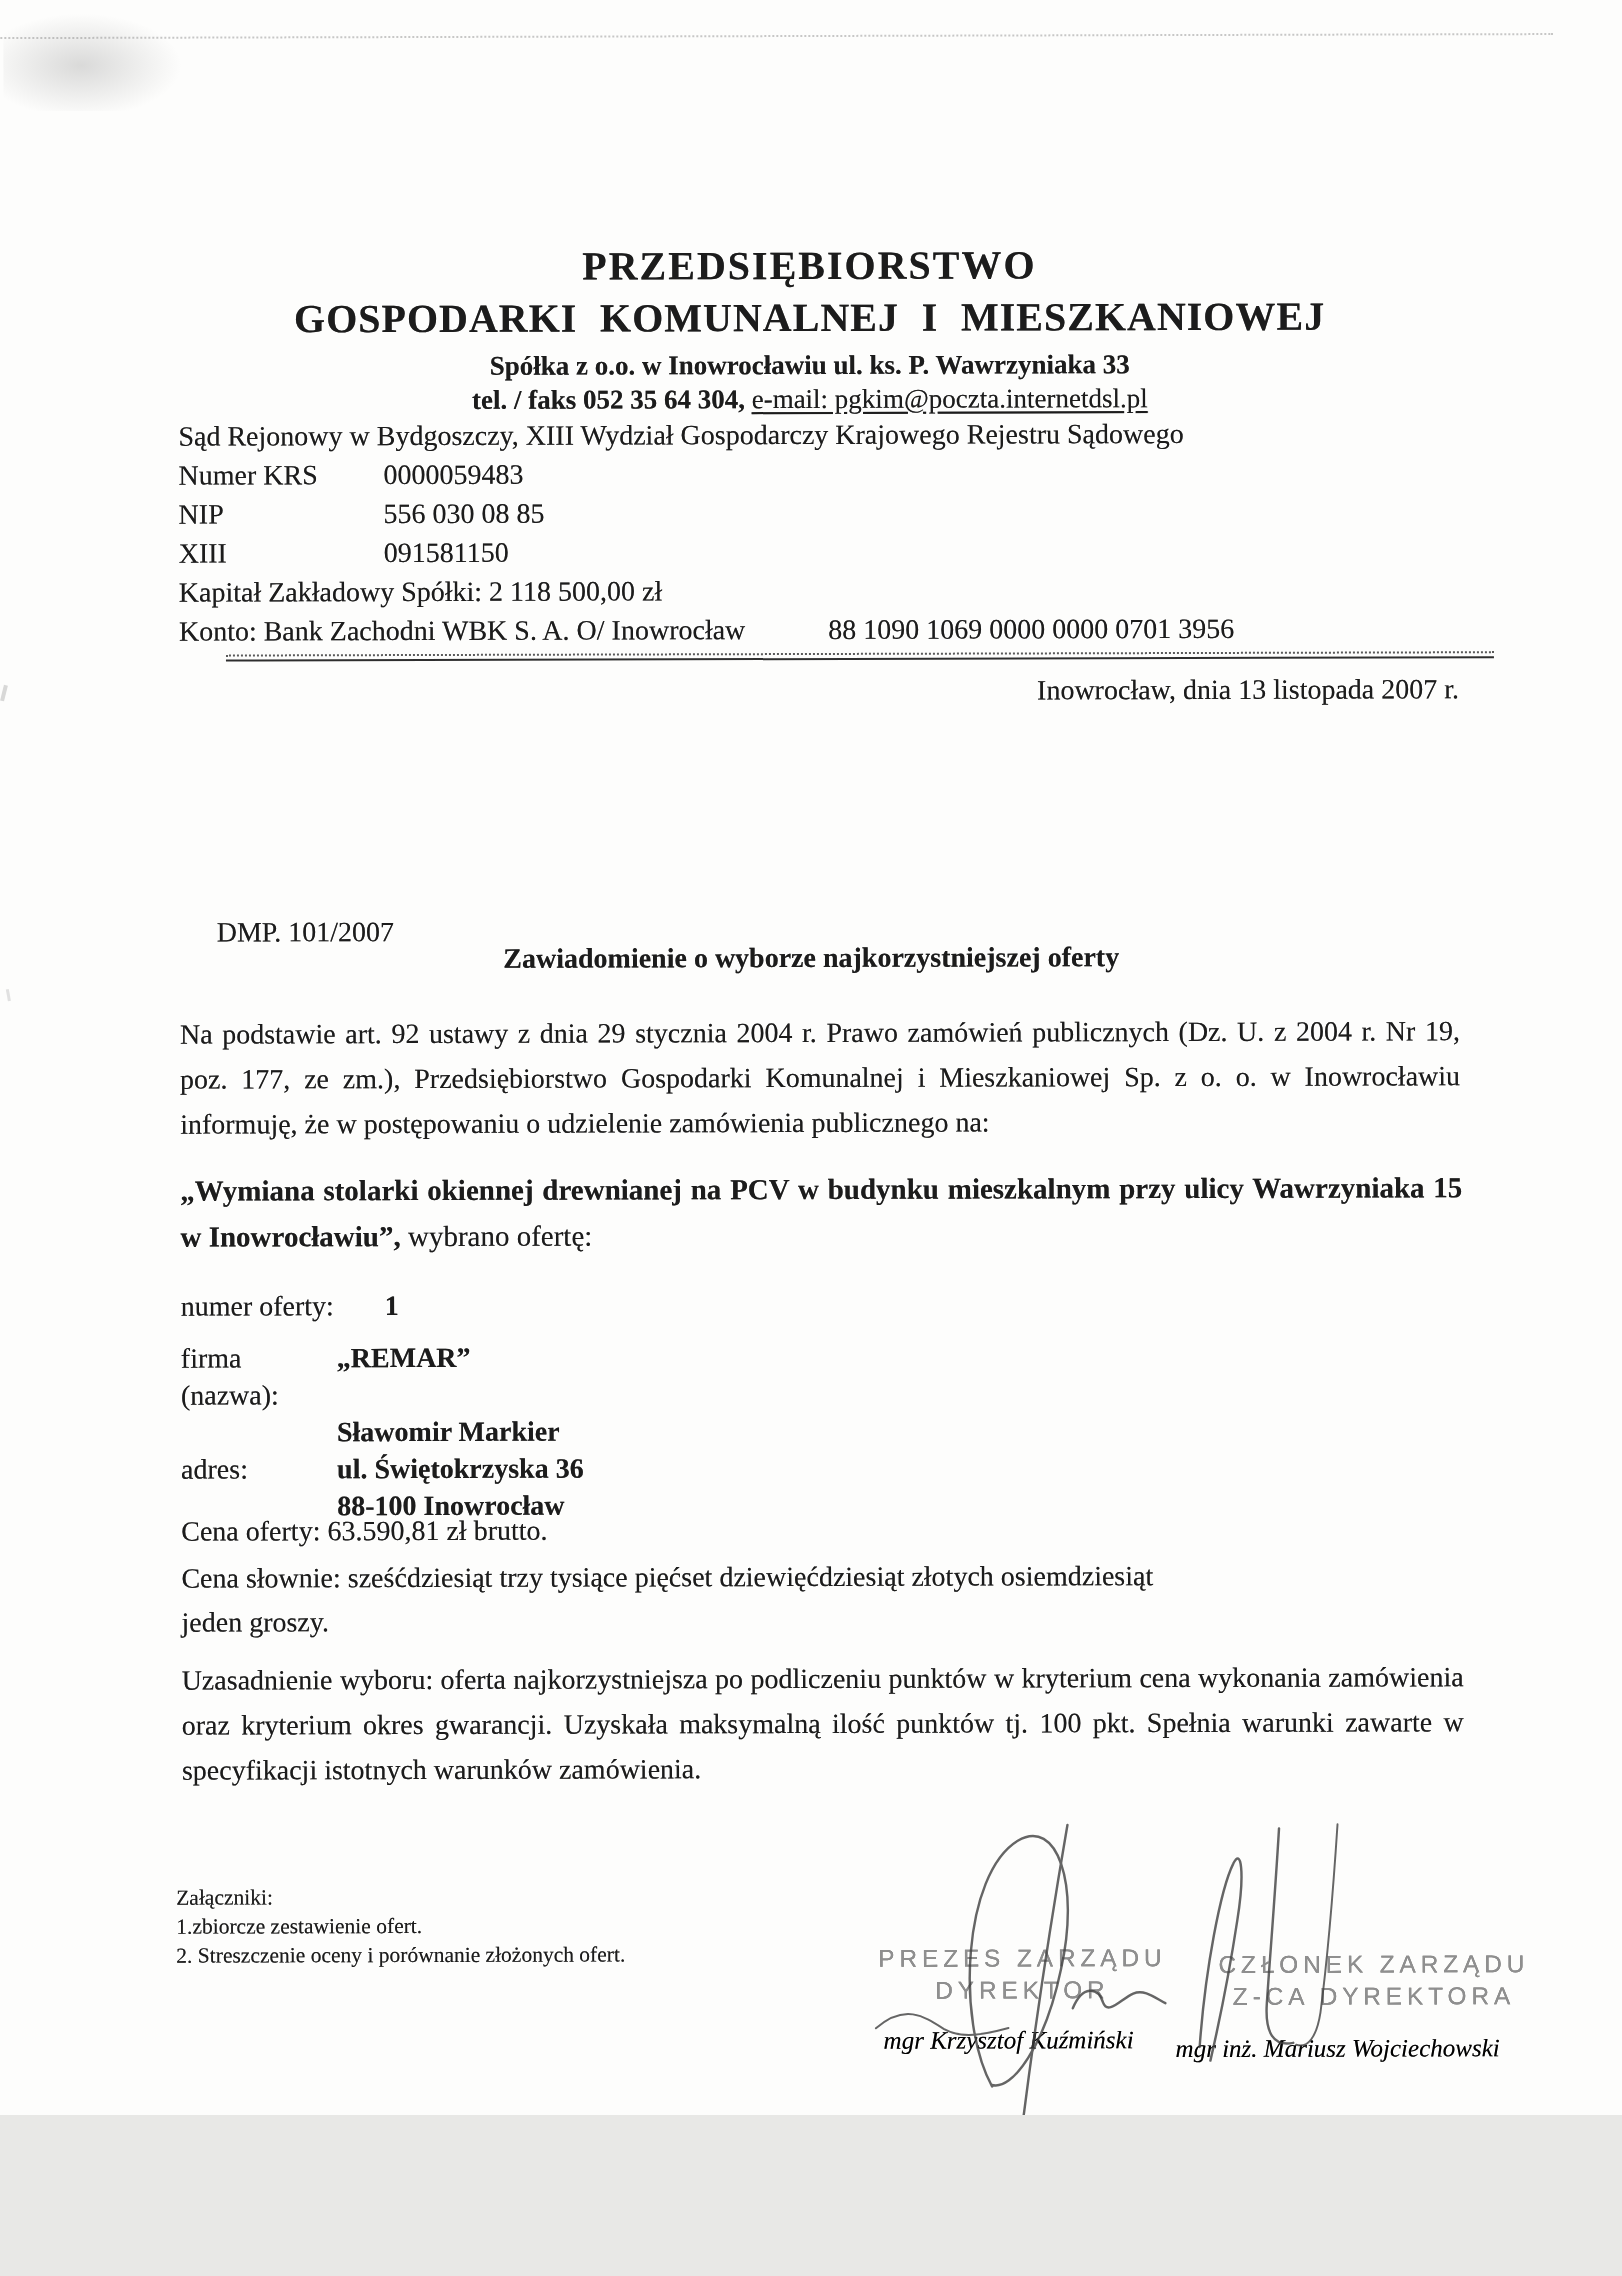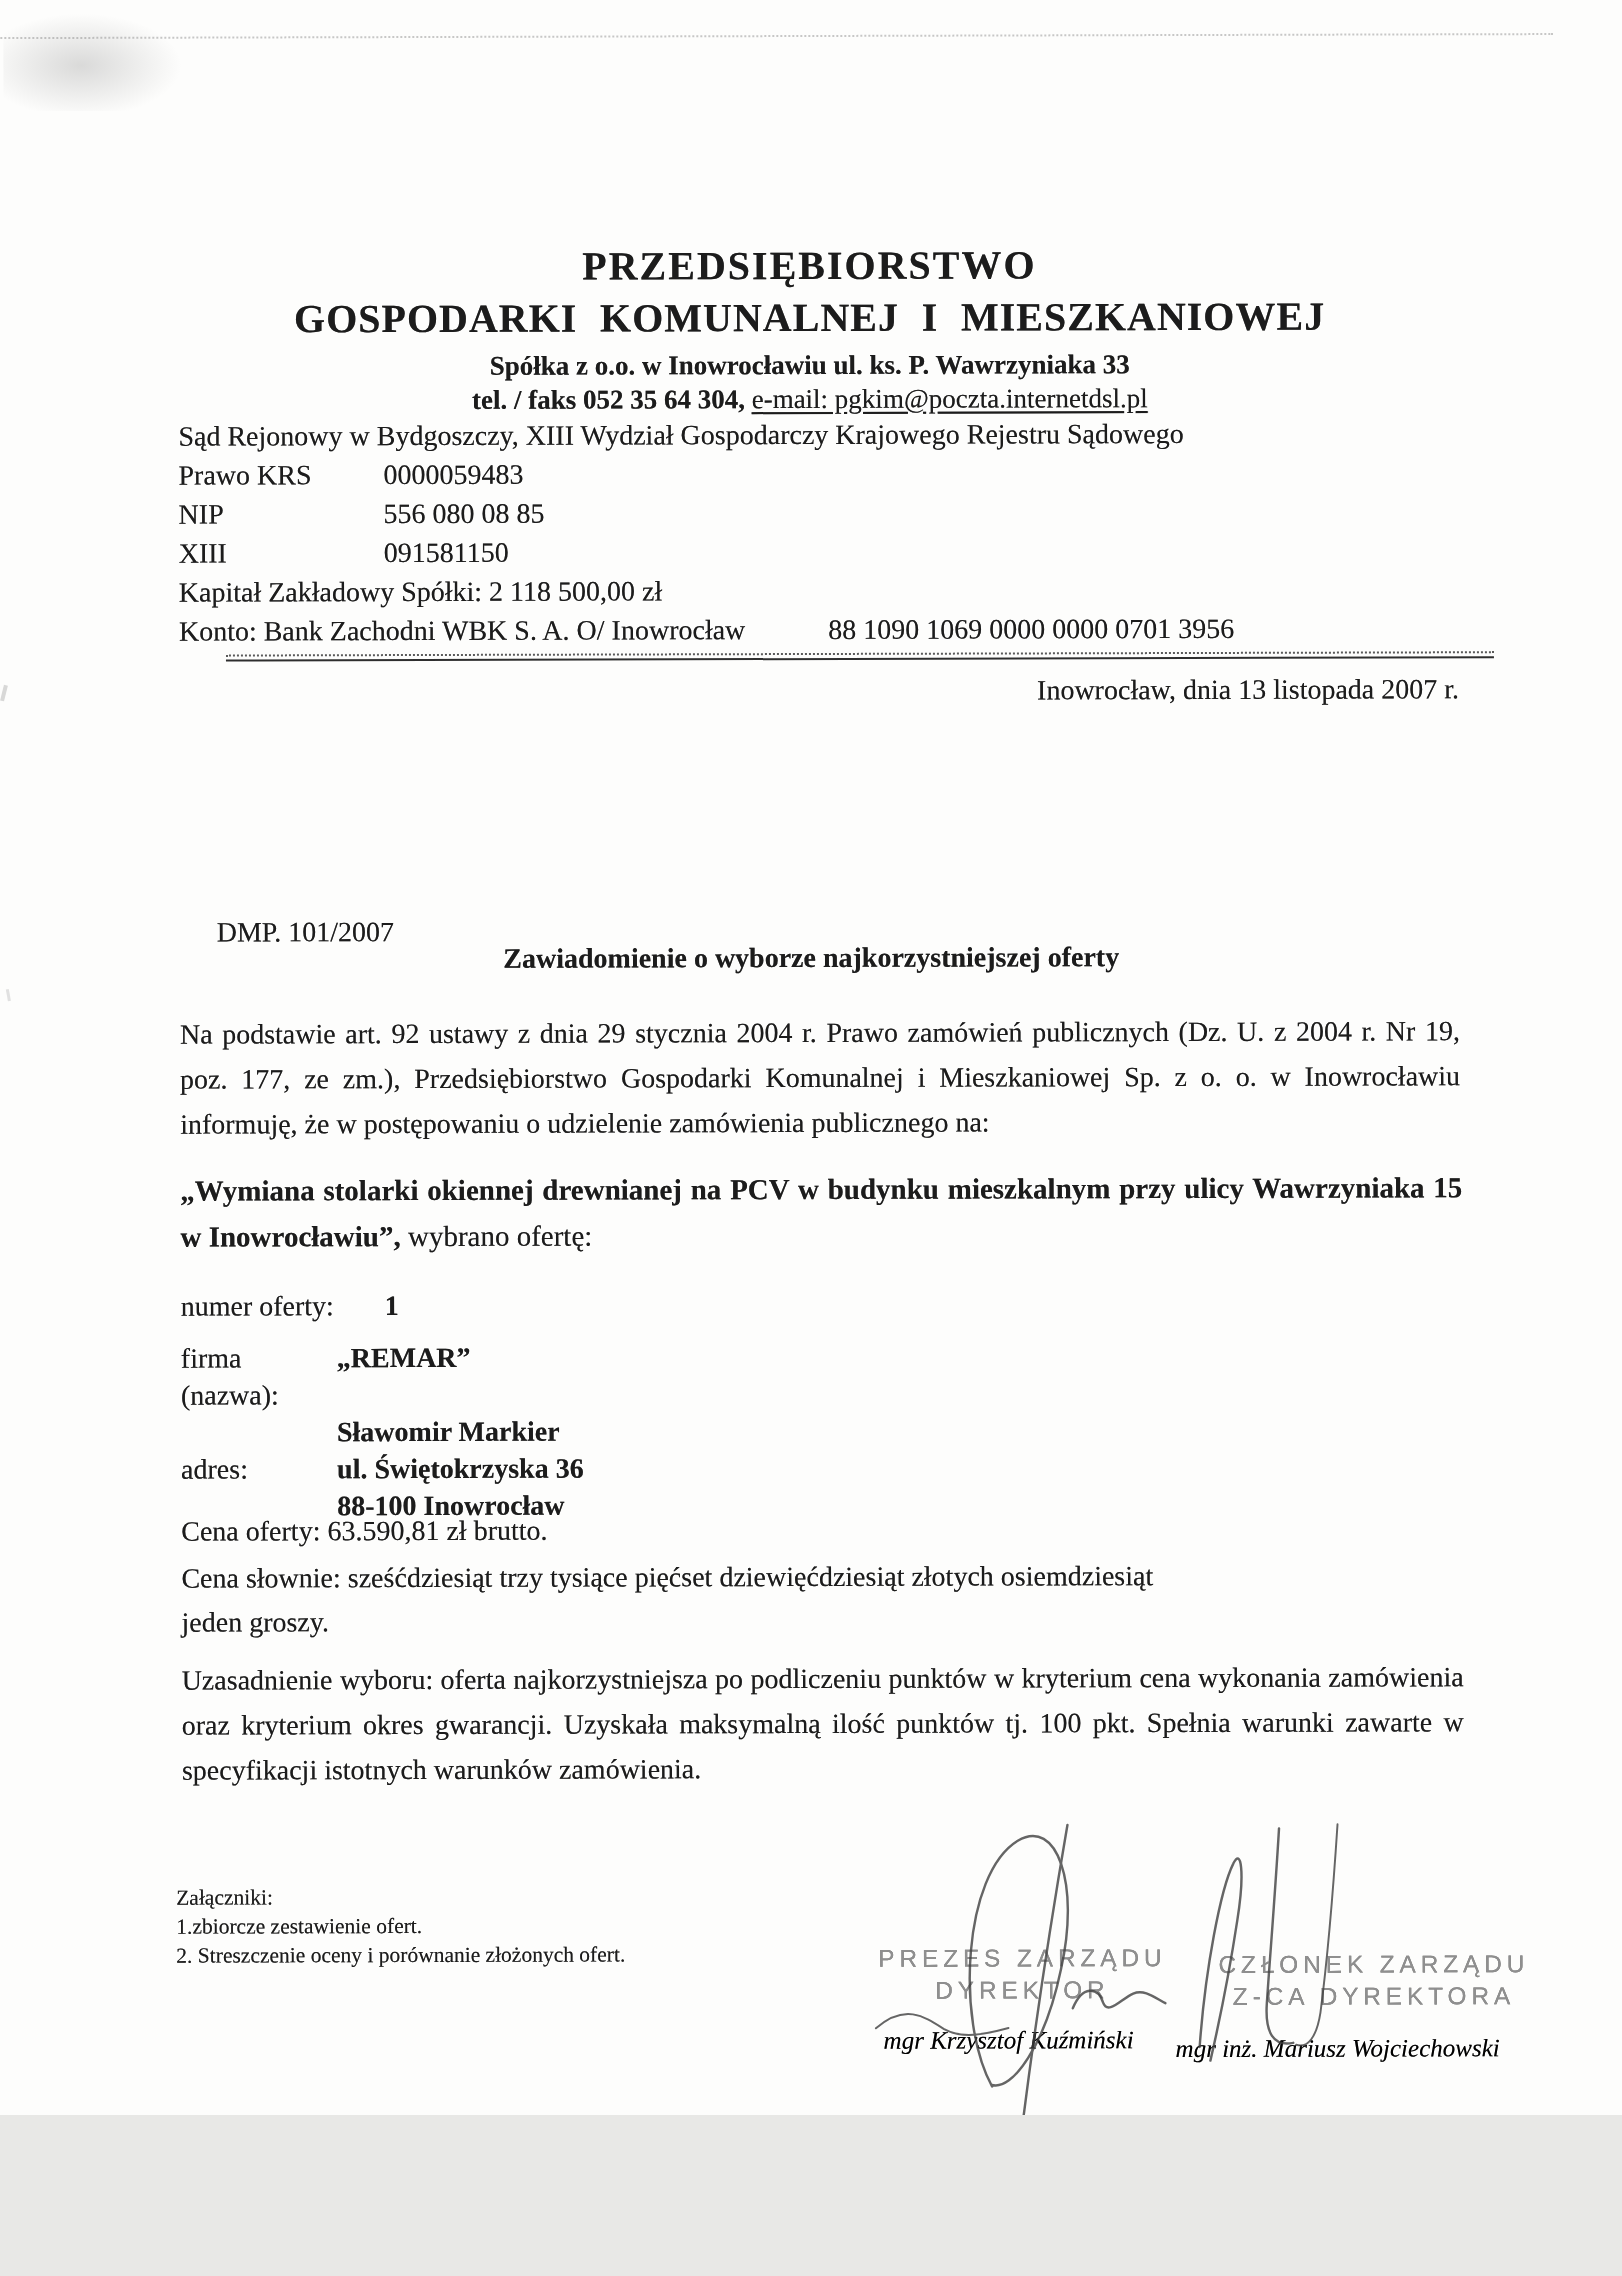--- a/index.html
+++ b/index.html
@@ -96,26 +96,26 @@
         <span>tel. / faks 052 35 64 304,</span>
         <span class="email">e-mail: pgkim@poczta.internetdsl.pl</span>
       </div>
     </header>
 
     <section class="registry">
       <div class="row">
         <span>Sąd Rejonowy w Bydgoszczy, XIII Wydział Gospodarczy Krajowego Rejestru Sądowego</span>
       </div>
       <div class="row">
-        <span class="lab">Prawo KRS</span>
+        <span class="lab">Numer KRS</span>
         <span>0000059483</span>
       </div>
       <div class="row">
         <span class="lab">NIP</span>
-        <span>556 080 08 85</span>
+        <span>556 030 08 85</span>
       </div>
       <div class="row">
         <span class="lab">XIII</span>
         <span>091581150</span>
       </div>
       <div class="row">
         <span>Kapitał Zakładowy Spółki: 2 118 500,00 zł</span>
       </div>
       <div class="row konto">
         <span>Konto: Bank Zachodni WBK S. A. O/ Inowrocław</span>

